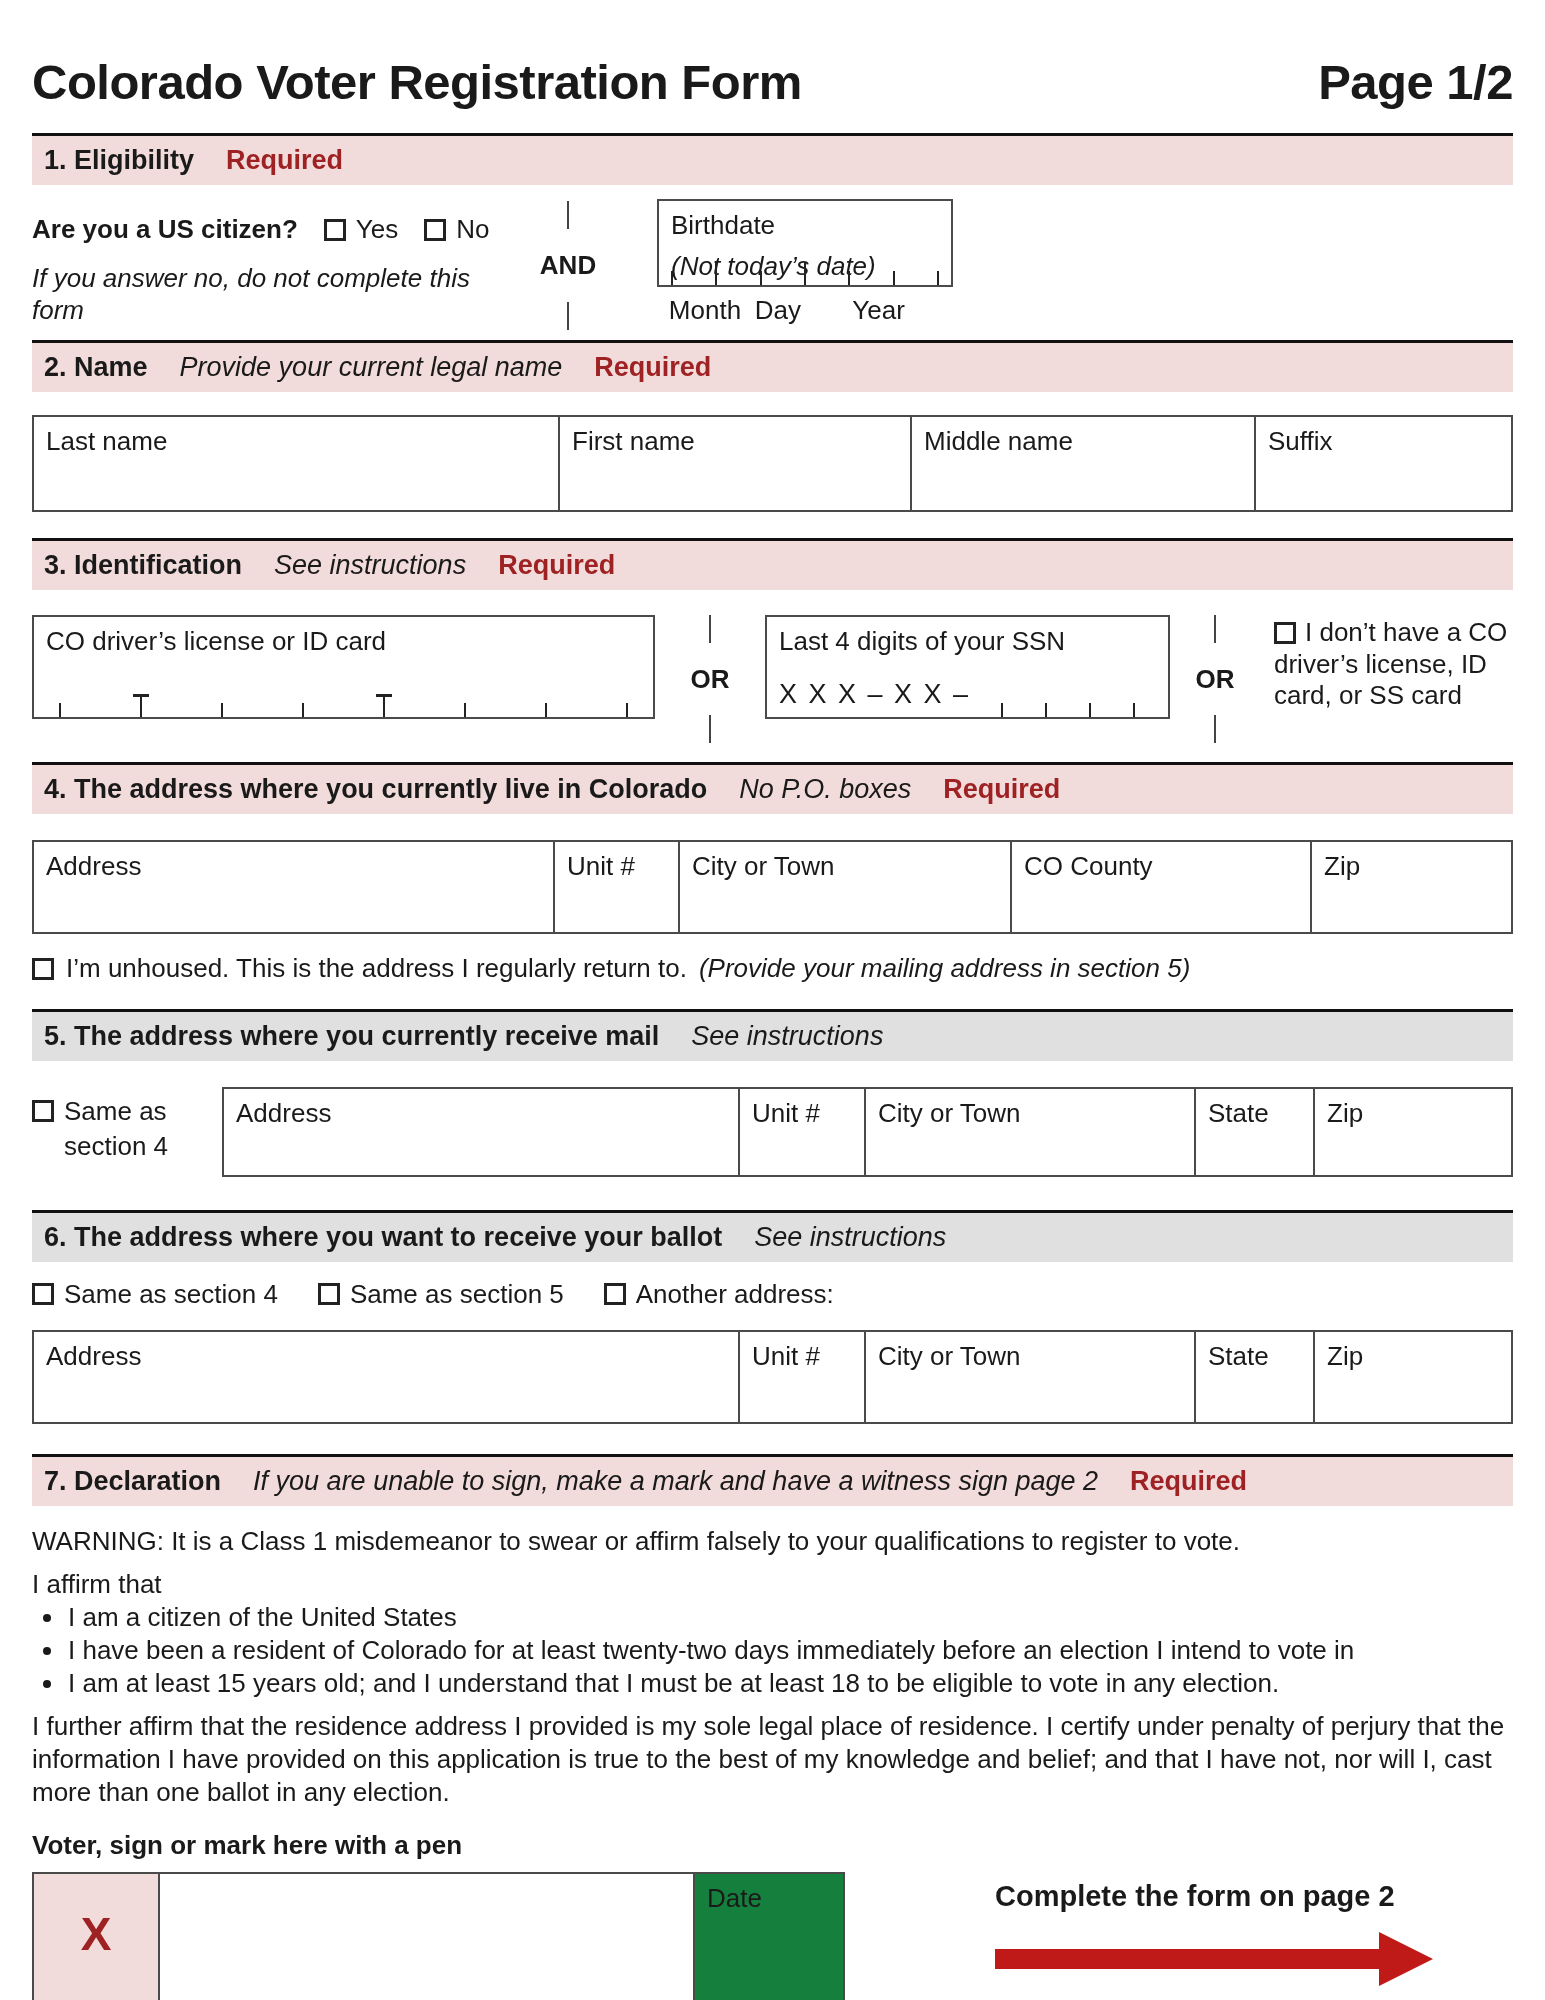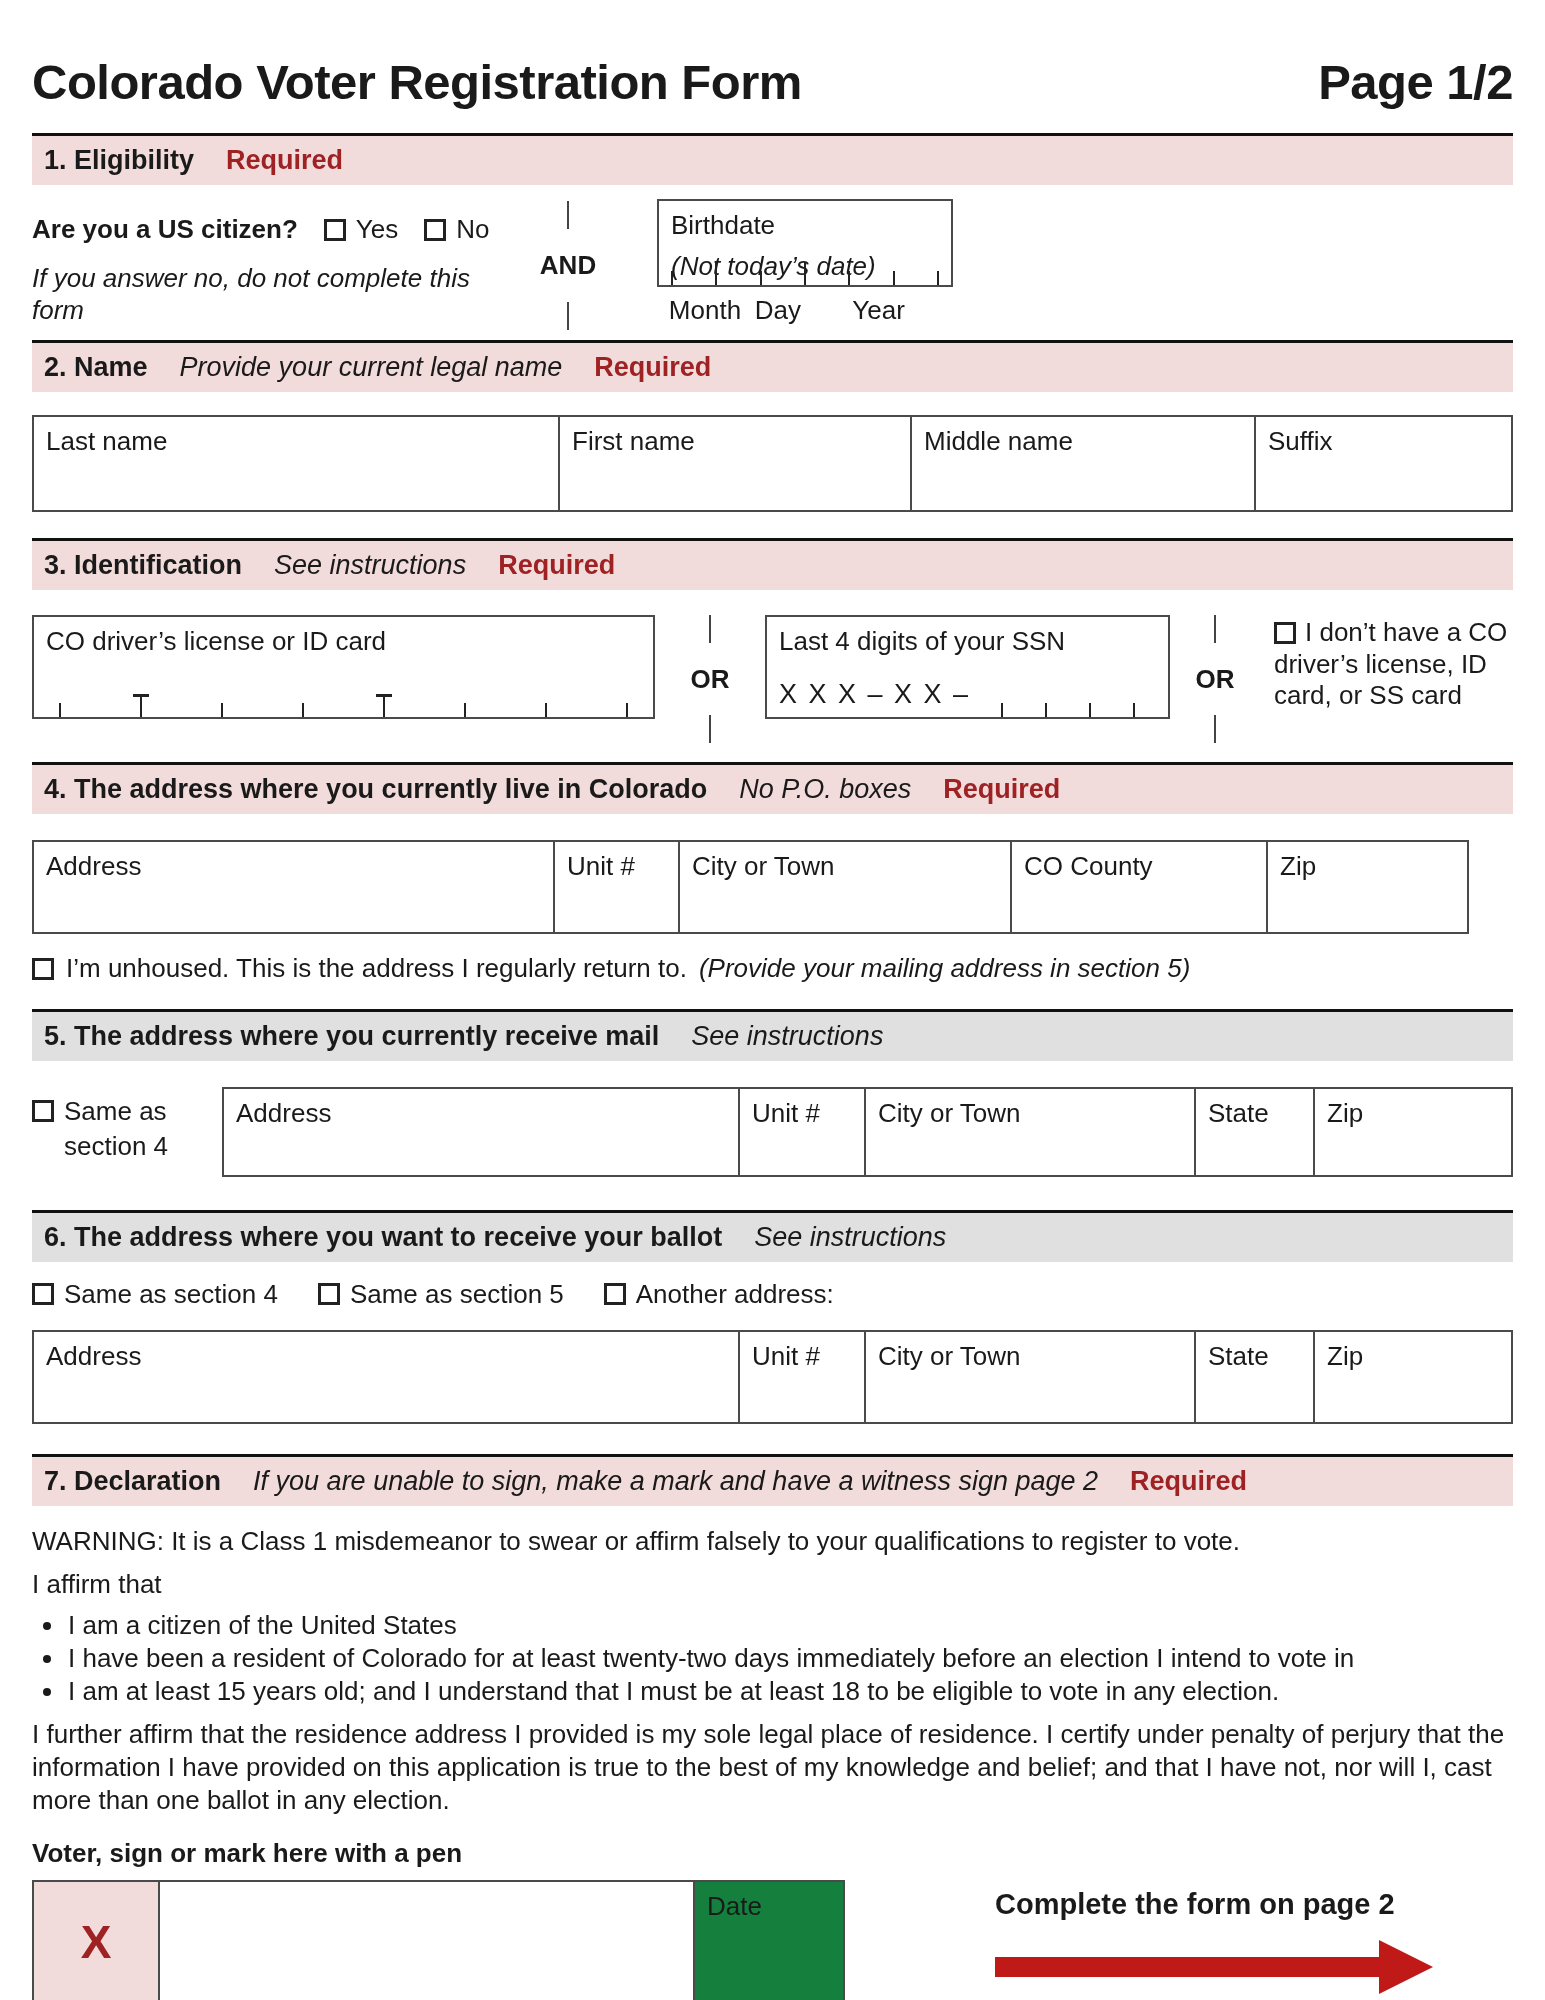--- a/index.html
+++ b/index.html
@@ -81,21 +81,21 @@
   .s5fields { flex:1; }
 
   
   .s6body { padding:16px 0 30px; }
   .optrow { display:flex; gap:40px; margin-bottom:19px; }
 
   
   .s7body { padding:19px 0 0; }
   .line { line-height:33px; }
   .warning { margin-bottom:10px; }
-  .affirm { margin-bottom:8px; }
+  .affirm { }
   ul.bullets { list-style:disc; padding-left:34px; margin-bottom:10px; }
   ul.bullets li { line-height:33px; padding-left:2px; }
   .further { margin-bottom:20px; line-height:33px; }
   .signlabel { font-weight:bold; margin-bottom:10px; }
   .sigrow { display:flex; height:135px; }
   .xbox { width:128px; background:var(--pink,#f2dcdb); border:2px solid var(--line,#4a4a4a);
           display:flex; align-items:center; justify-content:center; }
   .xmark { color:var(--accent,#9e2123); font-weight:bold; font-size:46px; padding-bottom:8px; }
   .sigbox { width:535px; border:2px solid var(--line,#4a4a4a); border-left:none; background:#fff; }
   .datebox { width:150px; border:2px solid var(--line,#4a4a4a); border-left:none; padding:8px 12px; background:#15803d; }
@@ -241,21 +241,21 @@
     <div class="frow">
       <div class="fbox h94" style="width:523px">
         <span>Address</span>
       </div>
       <div class="fbox h94" style="width:125px">
         <span>Unit #</span>
       </div>
       <div class="fbox h94" style="width:332px">
         <span>City or Town</span>
       </div>
-      <div class="fbox h94" style="width:256px">
+      <div class="fbox h94" style="width:300px">
         <span>CO County</span>
       </div>
       <div class="fbox h94" style="width:201px">
         <span>Zip</span>
       </div>
     </div>
     <div class="unhoused">
       <span class="cb"></span>
       <span>I’m unhoused. This is the address I regularly return to.</span>
       <span class="it">(Provide your mailing address in section 5)</span>

